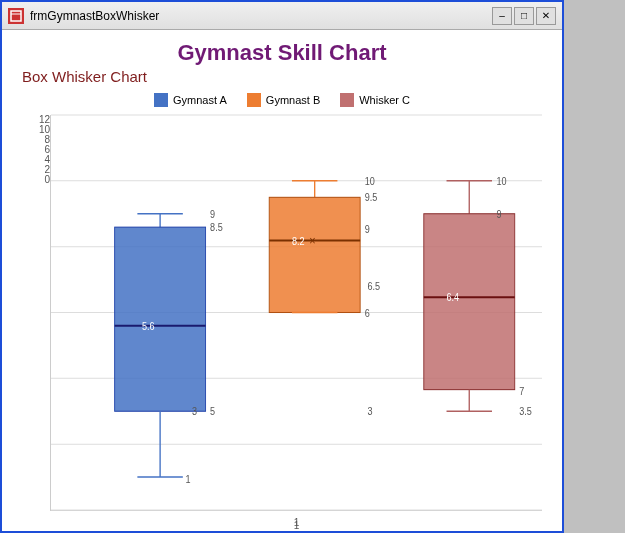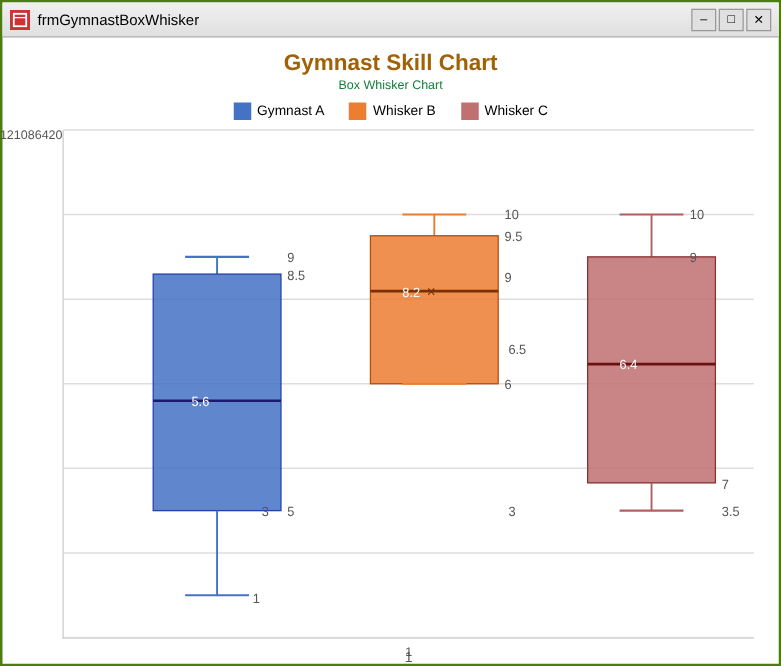--- a/index.html
+++ b/index.html
@@ -1,22 +1,22 @@
 <!DOCTYPE html>
 <html><head>
   <meta charset="utf-8">
   <style>
     * { margin: 0; padding: 0; box-sizing: border-box; }
     body { background: #c0c0c0; font-family: 'Segoe UI', Arial, sans-serif; font-size: 12px; }
 
     .window {
-      width: 625px;
+      width: 564px;
       height: 533px;
       background: #fff;
-      border: 2px solid #4d7c0f;
+      border: 2px solid #1d4ed8;
       position: relative;
     }
 
     .title-bar {
       background: linear-gradient(to bottom, #f0f0f0, #e0e0e0);
       height: 28px;
       display: flex;
       align-items: center;
       justify-content: space-between;
       padding: 0 6px;
@@ -62,30 +62,29 @@
 
     .chart-container {
       padding: 10px 20px 20px 20px;
       height: calc(100% - 28px);
       display: flex;
       flex-direction: column;
     }
 
     .chart-title {
       text-align: center;
-      font-size: 18px;
+      font-size: 22px;
       font-weight: bold;
-      color: #a16207;
+      color: #701a75;
       margin-bottom: 2px;
     }
 
     .chart-subtitle {
-      text-align: center;
-      font-size: 10px;
-      color: #15803d;
+      font-size: 15px;
+      color: #7f1d1d;
       margin-bottom: 8px;
     }
 
     .legend {
       display: flex;
       justify-content: center;
       gap: 20px;
       margin-bottom: 8px;
       align-items: flex-end;
     }
@@ -105,22 +104,22 @@
     .chart-area {
       flex: 1;
       position: relative;
       display: flex;
     }
 
     .y-axis {
       width: 28px;
       position: relative;
       display: flex;
-      flex-direction: row;
-      justify-content: flex-end;
+      flex-direction: column;
+      justify-content: flex-start;
       padding-bottom: 20px;
     }
 
     .y-label {
       font-size: 10px;
       color: #555;
       text-align: right;
       line-height: 1;
     }
 
@@ -173,21 +172,21 @@
     <div class="chart-title">Gymnast Skill Chart</div>
     <div class="chart-subtitle">Box Whisker Chart</div>
 
     <div class="legend">
       <div class="legend-item">
         <div class="legend-color" style="background:#4472C4;"></div>
         <span>Gymnast A</span>
       </div>
       <div class="legend-item">
         <div class="legend-color" style="background:#ED7D31;"></div>
-        <span>Whisker B</span>
+        <span>Gymnast B</span>
       </div>
       <div class="legend-item">
         <div class="legend-color" style="background:#C07070;"></div>
         <span>Whisker C</span>
       </div>
     </div>
 
     <div class="chart-area">
 
       <div class="y-axis">

